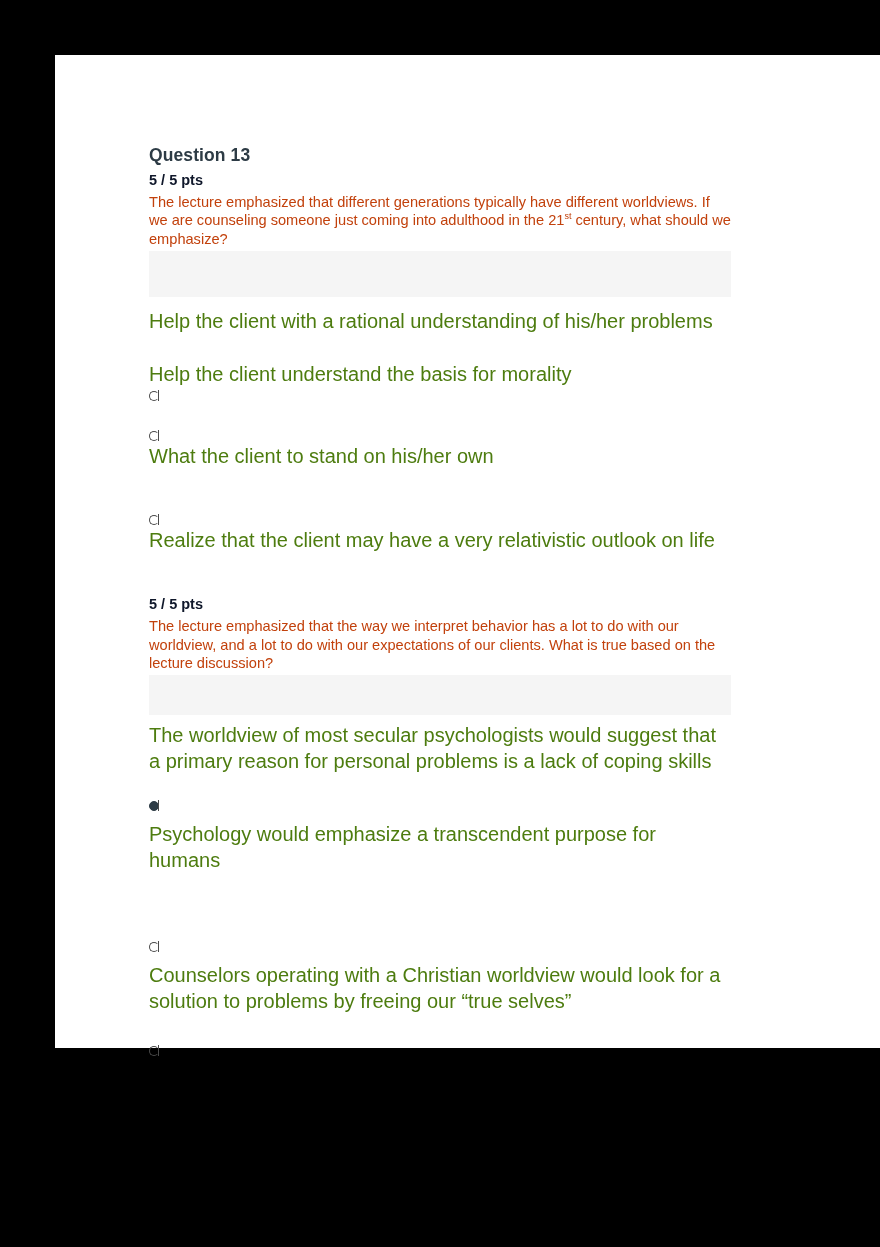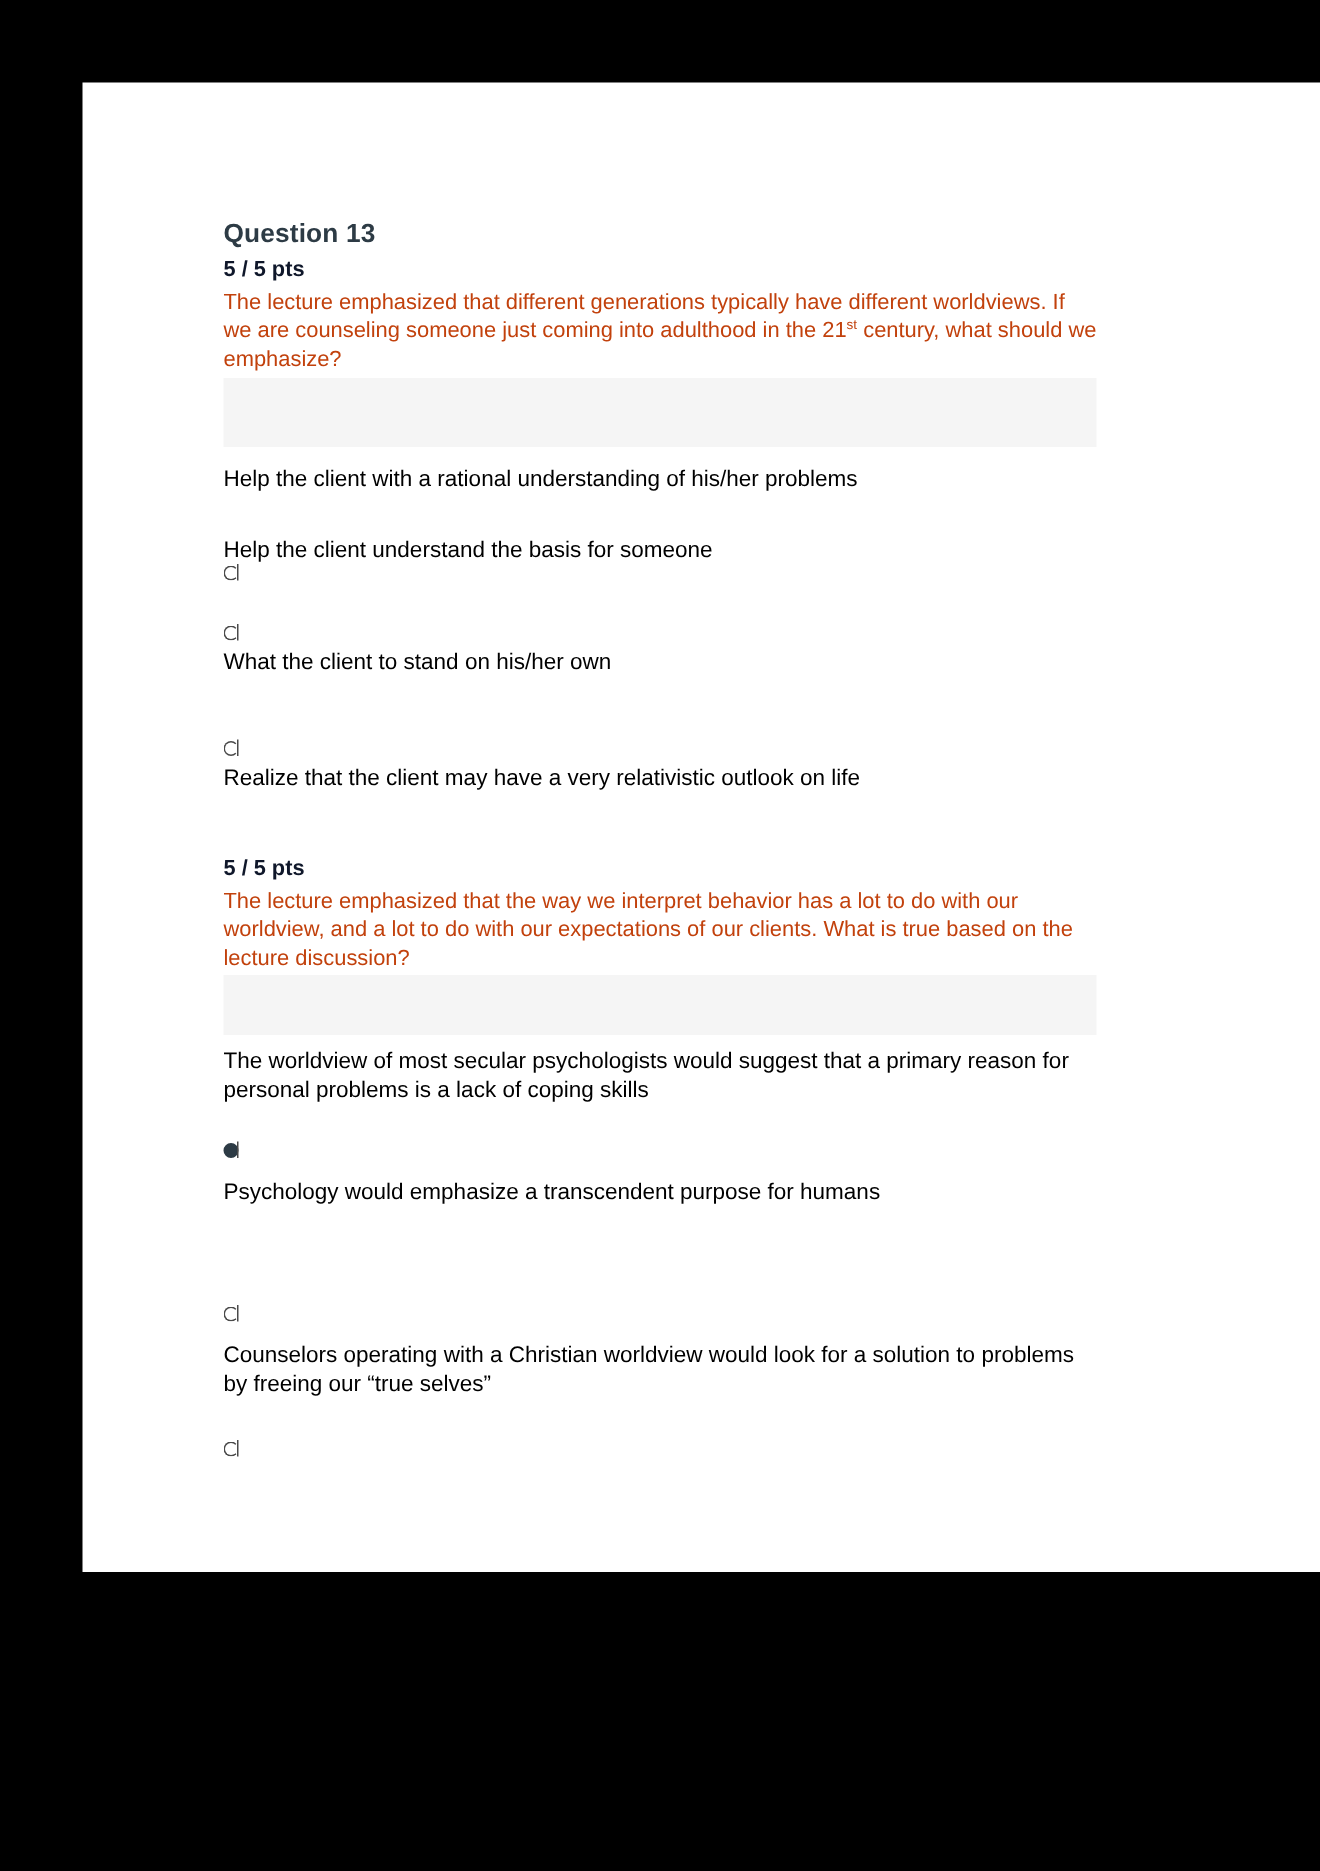--- a/index.html
+++ b/index.html
@@ -66,22 +66,22 @@
     background: #f5f5f5;
     width: 582px;
     height: 46px;
     margin-top: 2px;
   }
   .answer-band.tall {
     height: 40px;
   }
   .answer-row {
     position: relative;
-    font-size: 15px;
-    color: #000000;
+    font-size: 20px;
+    color: #4d7c0f;
     line-height: 1.28;
   }
   .answer-label {
     display: block;
   }
   .radio-mark {
     display: inline-block;
     width: 13px;
     height: 13px;
     position: relative;
@@ -135,21 +135,21 @@
         <div class="q-text"><span>The lecture emphasized that different generations typically have different worldviews. If we are counseling someone just coming into adulthood in the 21</span><sup>st</sup><span> century, what should we emphasize?</span></div>
         <div class="answer-band"></div>
 
         <div class="spacer-12"></div>
         <div class="answer-row">
           <span class="answer-label">Help the client with a rational understanding of his/her problems</span>
         </div>
 
         <div class="spacer-28"></div>
         <div class="answer-row">
-          <span class="answer-label">Help the client understand the basis for someone</span>
+          <span class="answer-label">Help the client understand the basis for morality</span>
           <div class="mark-line"><span class="radio-mark"></span></div>
         </div>
 
         <div class="spacer-24"></div>
         <div class="answer-row">
           <div class="mark-line"><span class="radio-mark"></span></div>
           <span class="answer-label">What the client to stand on his/her own</span>
         </div>
 
         <div class="spacer-42"></div>

